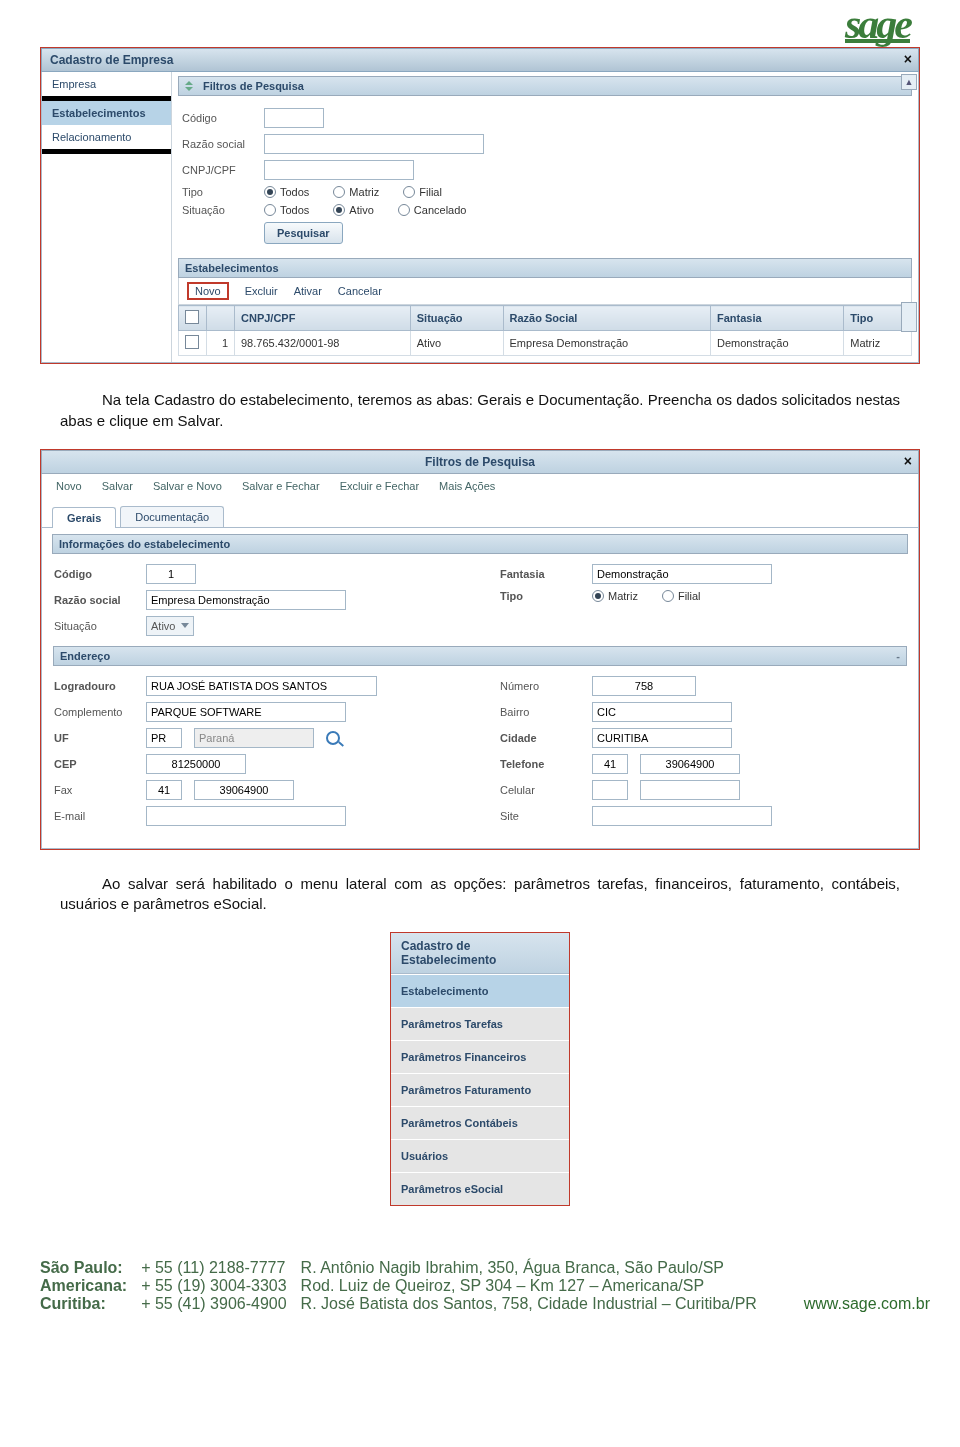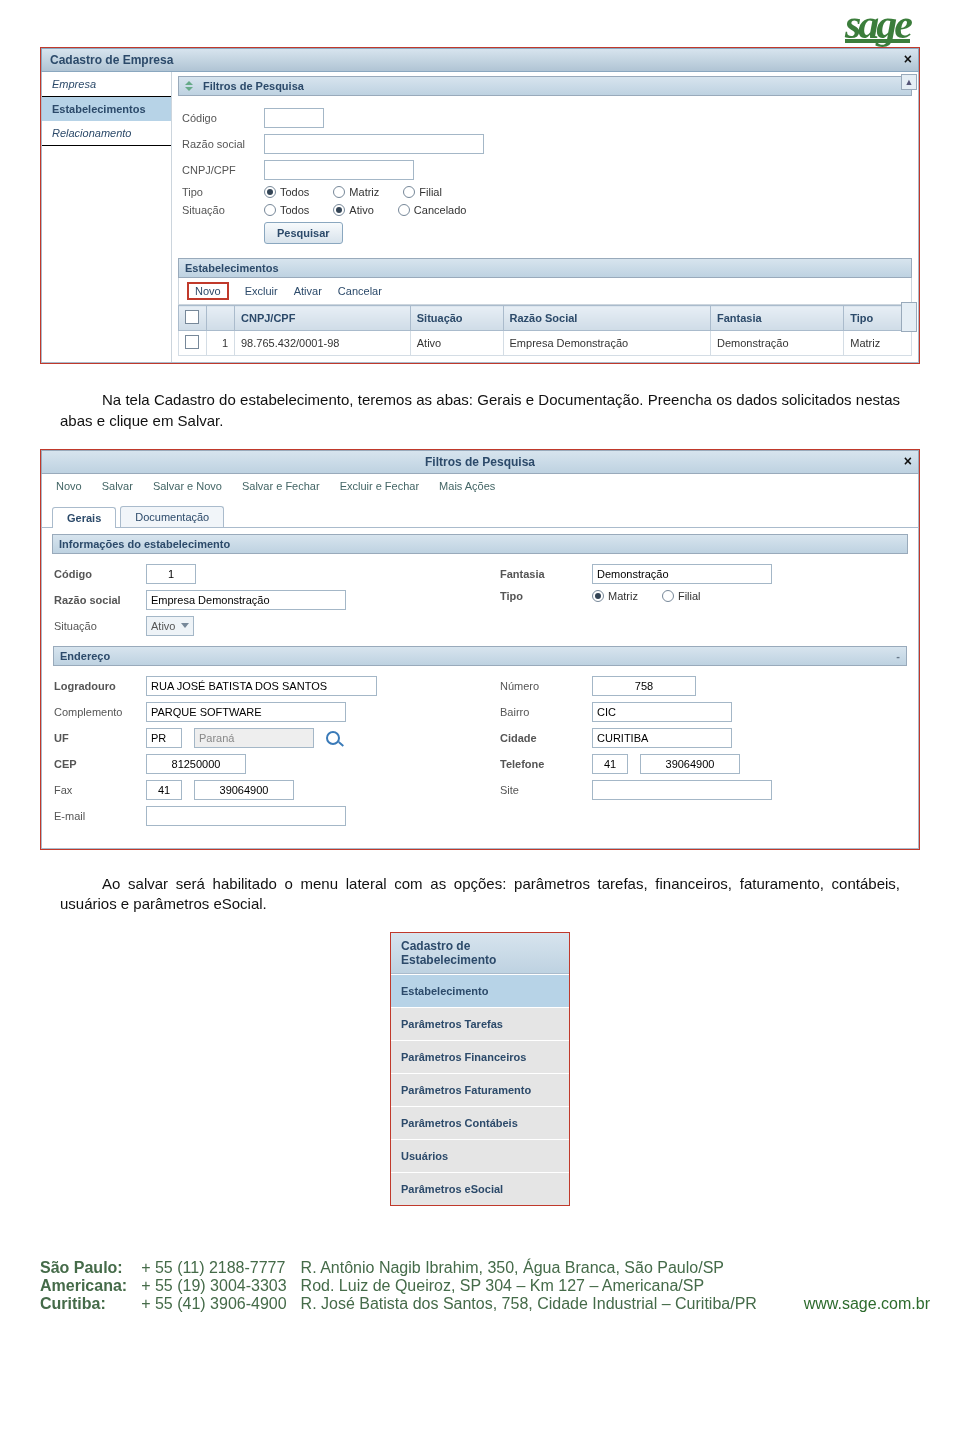--- a/index.html
+++ b/index.html
@@ -7,21 +7,21 @@
   .page { padding: 10px 40px 20px 40px; }
   .logo-wrap { text-align: right; padding-right: 10px; }
   .sage-logo { font-family: Georgia, 'Times New Roman', serif; font-style: italic; font-weight: 800; font-size: 42px; color: #3b7d3b; line-height: 0.7; letter-spacing: -3px; display: inline-block; border-bottom: 4px solid #3b7d3b; padding-bottom: 0; }
   .screenshot-frame { border: 1px solid #c0392b; background: #f7f7f7; position: relative; margin: 26px 0; overflow: hidden; }
   .panel-title { background: linear-gradient(#d7e4ee,#b0c4d4); color: #2c4a6a; font-weight: bold; font-size: 12px; padding: 4px 8px; border: 1px solid #8aa7bf; position: relative; }
   .close-x { position: absolute; right: 6px; top: 2px; font-size: 14px; font-weight: bold; color: #111; cursor: default; }
   .app-body { display: flex; background: #fff; border: 1px solid #aabbcc; border-top: none; }
   .sidebar { width: 130px; background: #fff; border-right: 1px solid #ccd5dd; }
   .sidebar-item { padding: 6px 10px; font-size: 11px; color: #2c4a6a; cursor: default; }
   .sidebar-item.active { background: #b7d3e7; font-weight: bold; }
-  .sidebar-item.plain { border-bottom: 1px solid #000000; font-style: italic; }
+  .sidebar-item.plain { border-bottom: 5px solid #000000; }
   .main { flex: 1; padding: 4px 6px 6px 6px; position: relative; }
   .scrollbar-up { position: absolute; right: 1px; top: 2px; width: 16px; height: 16px; background: #e5eef5; border: 1px solid #9ab; text-align: center; font-size: 9px; line-height: 14px; color: #557; }
   .scrollbar-dn { position: absolute; right: 1px; bottom: 30px; width: 16px; height: 30px; background: #e5eef5; border: 1px solid #9ab; }
   .section-head { background: linear-gradient(#d7e4ee,#bed2e1); border: 1px solid #9ab; padding: 3px 6px; font-size: 11px; font-weight: bold; color: #2c4a6a; display: flex; align-items: center; gap: 6px; }
   .updown { width: 12px; height: 12px; display: inline-block; position: relative; }
   .updown::before { content: ""; position: absolute; left: 0; top: 1px; border-left: 4px solid transparent; border-right: 4px solid transparent; border-bottom: 4px solid #6a8; }
   .updown::after { content: ""; position: absolute; left: 0; bottom: 1px; border-left: 4px solid transparent; border-right: 4px solid transparent; border-top: 4px solid #6a8; }
   .form-grid { padding: 6px 4px 8px 4px; }
   .row { display: flex; align-items: center; margin: 6px 0; gap: 12px; font-size: 11px; color: #444; }
   .lbl { width: 70px; color: #555; }
@@ -278,20 +278,25 @@
           <div class="row">
               <span class="lbl" style="font-weight:bold;">Cidade</span>
               <input class="txt" style="width: 140px;" value="CURITIBA">
             </div>
           <div class="row">
               <span class="lbl" style="font-weight:bold;">Telefone</span>
               <input class="txt" style="width: 36px; text-align: center;" value="41">
               <input class="txt" style="width: 100px; text-align: center;" value="39064900">
             </div>
           <div class="row">
+              <span class="lbl">Celular</span>
+              <input class="txt" style="width: 36px;">
+              <input class="txt" style="width: 100px;">
+            </div>
+          <div class="row">
               <span class="lbl">Site</span>
               <input class="txt" style="width: 180px;">
             </div>
         </div>
       </div>
     </div>
   </div>
 
   <p class="body-text"><span class="indent"></span><span>Ao salvar será habilitado o menu lateral com as opções: parâmetros tarefas, financeiros, faturamento, contábeis, usuários e parâmetros eSocial.</span></p>
 

